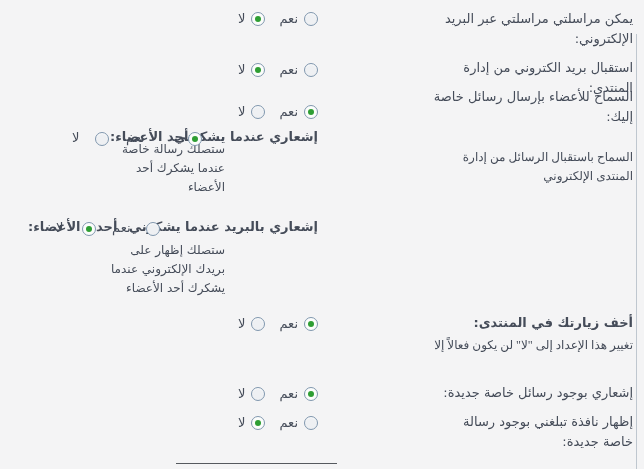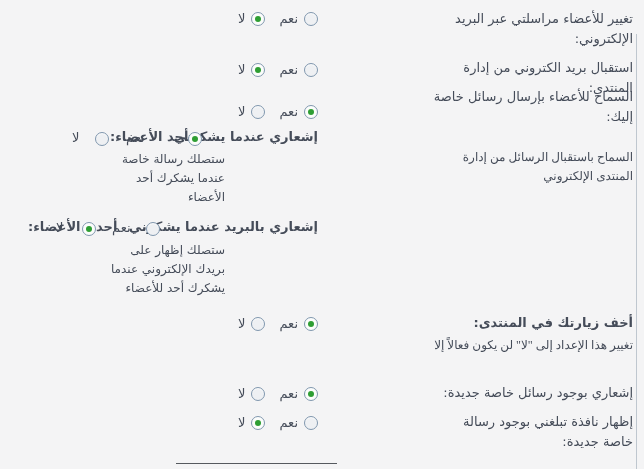--- a/index.html
+++ b/index.html
@@ -42,21 +42,21 @@
 </style>
 </head>
 <body>
 
 <div class="screen">
 
   <div class="vline"></div>
   <div class="hline"></div>
 
   <div class="rlabel" style="top:9px">
-    <div>تغيير للأعضاء مراسلتي عبر البريد</div>
+    <div>يمكن مراسلتي مراسلتي عبر البريد</div>
     <div>الإلكتروني:</div>
   </div>
   <div class="controls" style="top:10px">
     <span class="radio"></span>
     <span class="opt">نعم</span>
     <span class="radio gap checked"></span>
     <span class="opt">لا</span>
   </div>
 
   <div class="rlabel" style="top:58px">
@@ -84,37 +84,37 @@
     <span class="radio gap"></span>
     <span class="opt">لا</span>
   </div>
 
   <div class="piece bold" style="top:129px;right:326px">إشعاري عندما يشكرني</div>
   <span class="radio abs checked" style="left:188px;top:132px"></span>
   <div class="piece plain" style="top:130px;left:126px">نعم</div>
   <div class="piece bold" style="top:129px;left:110px">أحد الأعضاء:</div>
   <span class="radio abs" style="left:95px;top:132px"></span>
   <div class="piece plain" style="top:130px;left:72px">لا</div>
-  <div class="ldesc" style="top:150px">
+  <div class="ldesc" style="top:140px">
     <div>ستصلك رسالة خاصة</div>
     <div>عندما يشكرك أحد</div>
     <div>الأعضاء</div>
   </div>
 
   <div class="piece bold" style="top:219px;right:326px">إشعاري بالبريد عندما يشكرني</div>
   <span class="radio abs" style="left:146px;top:222px"></span>
   <div class="piece plain" style="top:220px;left:112px">نعم</div>
   <div class="piece bold" style="top:219px;left:96px">أحد</div>
   <span class="radio abs checked" style="left:82px;top:222px"></span>
   <div class="piece plain" style="top:220px;left:56px">لا</div>
   <div class="piece bold" style="top:219px;left:28px">الأعضاء:</div>
   <div class="ldesc" style="top:241px">
     <div>ستصلك إظهار على</div>
     <div>بريدك الإلكتروني عندما</div>
-    <div>يشكرك أحد للأعضاء</div>
+    <div>يشكرك أحد الأعضاء</div>
   </div>
 
   <div class="rlabel bold" style="top:313px">
     <div>أخف زيارتك في المنتدى:</div>
   </div>
   <div class="rdesc" style="top:336px">
     <div>تغيير هذا الإعداد إلى "لا" لن يكون فعالاً إلا</div>
   </div>
   <div class="controls" style="top:315px">
     <span class="radio checked"></span>

